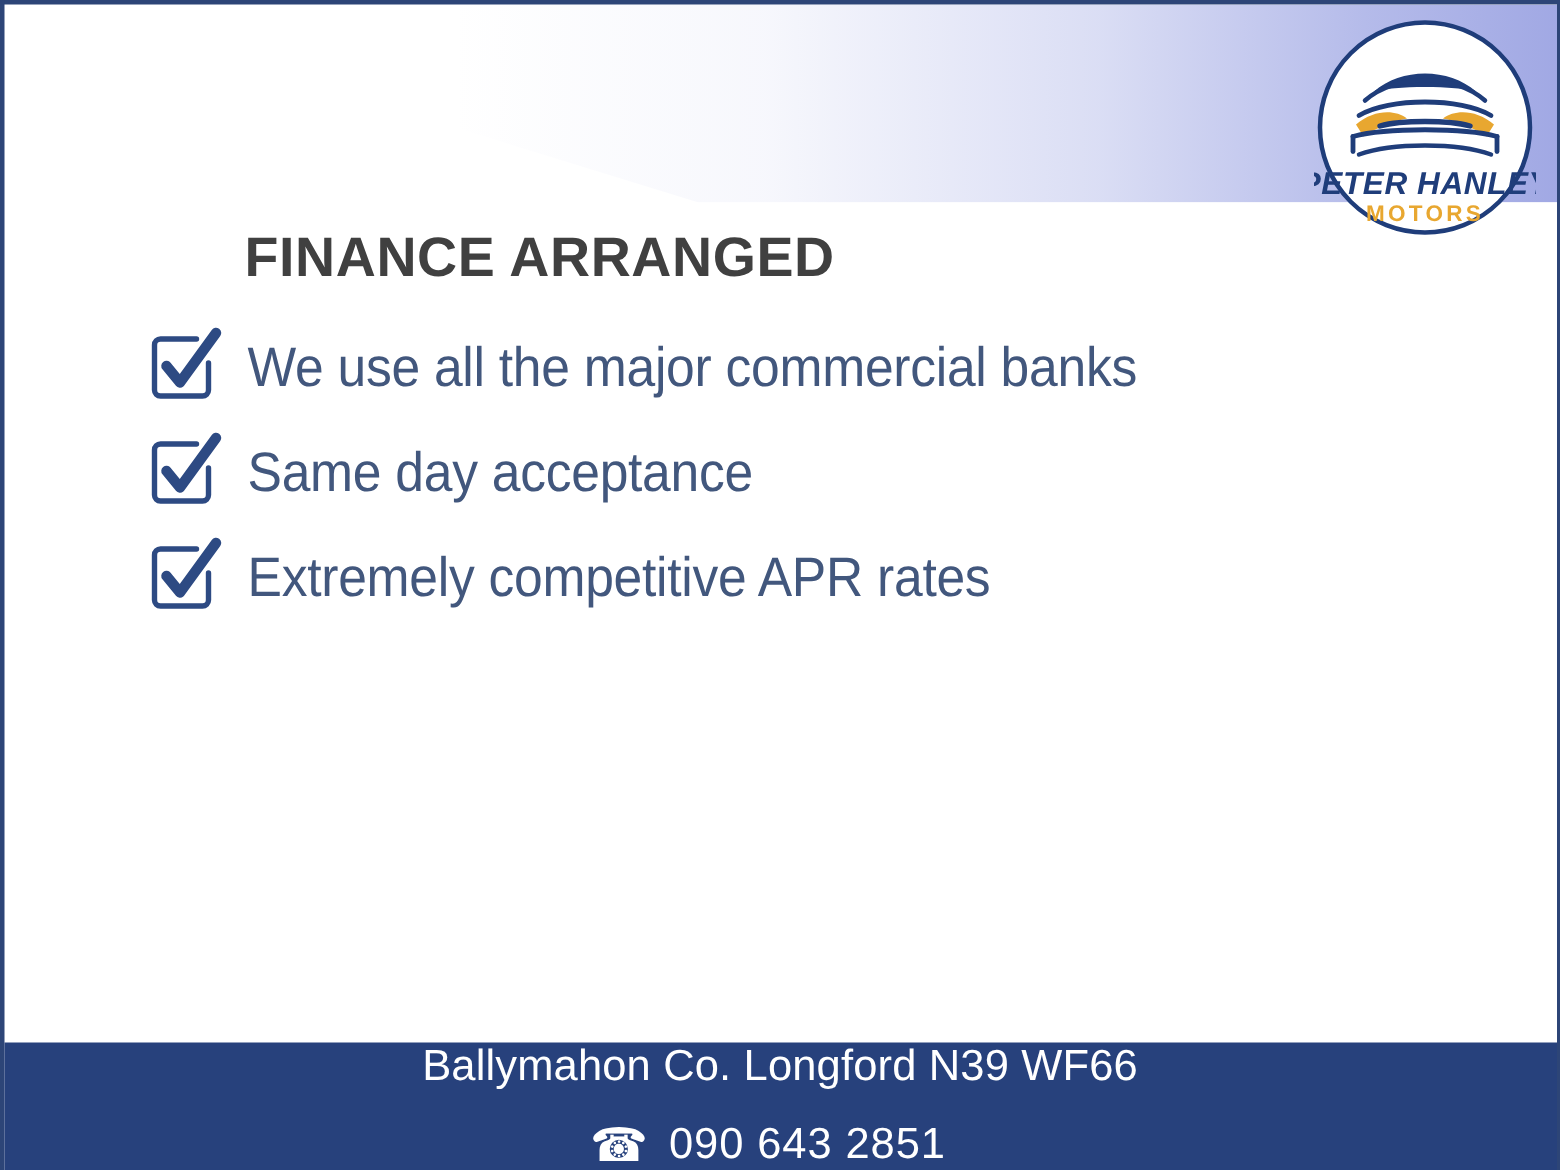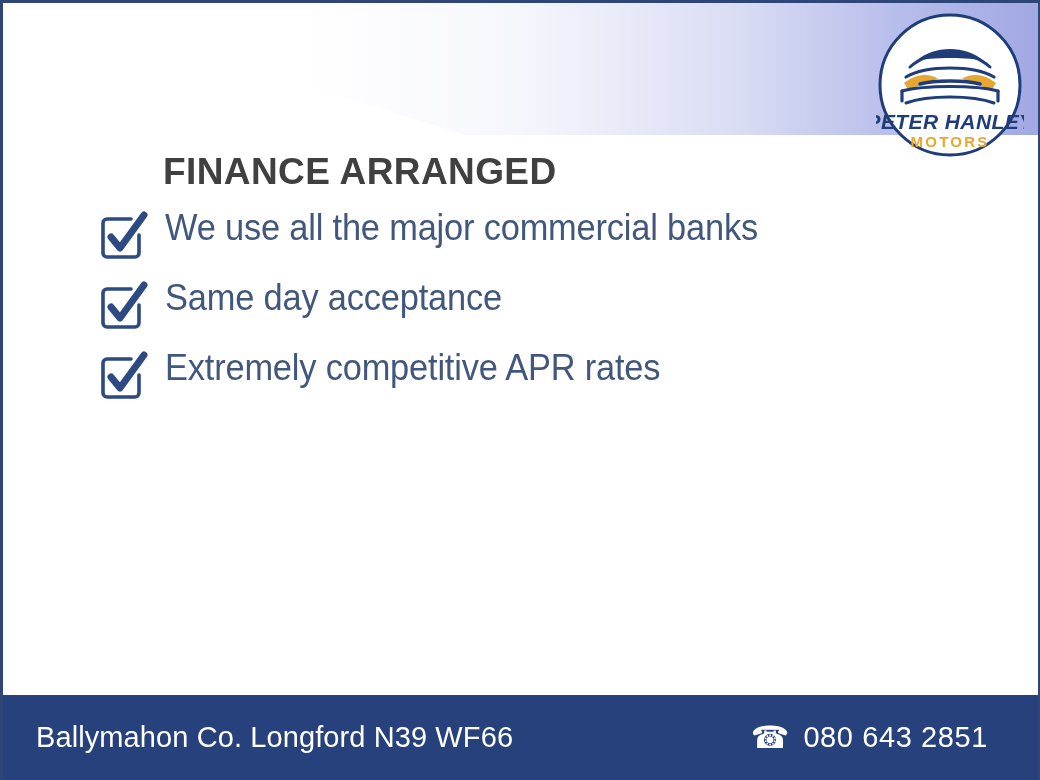--- a/index.html
+++ b/index.html
@@ -73,21 +73,21 @@
     position: absolute;
     left: 92px;
     top: 206px;
     width: 890px;
     list-style: none;
     margin: 0;
     padding: 0;
   }
   .feature-item {
     display: flex;
-    align-items: flex-start;
+    align-items: center;
     height: 70px;
   }
   .check-icon {
     flex: 0 0 auto;
     width: 56px;
     height: 56px;
     margin-right: 14px;
   }
   .check-icon svg { display: block; width: 56px; height: 56px; }
   .feature-text {
@@ -108,20 +108,21 @@
     left: -3px;
     right: -2px;
     bottom: 0;
     height: 85px;
     background: #27417c;
     display: flex;
     align-items: center;
     justify-content: space-between;
     padding: 0 36px 0 36px;
     box-sizing: border-box;
+    flex-direction: column;
   }
   #footer-address {
     color: #ffffff;
     font-size: 29px;
     font-weight: 400;
     letter-spacing: 0.1px;
     white-space: nowrap;
     font-family: "Liberation Sans", sans-serif;
   }
   #footer-phone-group {
@@ -210,17 +211,17 @@
       </span>
       <span class="feature-text">Extremely competitive APR rates</span>
     </li>
 
   </ul>
 
   <div id="footer-bar">
     <div id="footer-address">Ballymahon Co. Longford N39 WF66</div>
     <div id="footer-phone-group">
       <span id="phone-icon">☎</span>
-      <span id="footer-phone">080 643 2851</span>
+      <span id="footer-phone">090 643 2851</span>
     </div>
   </div>
 
 </div>
 
 </body></html>

